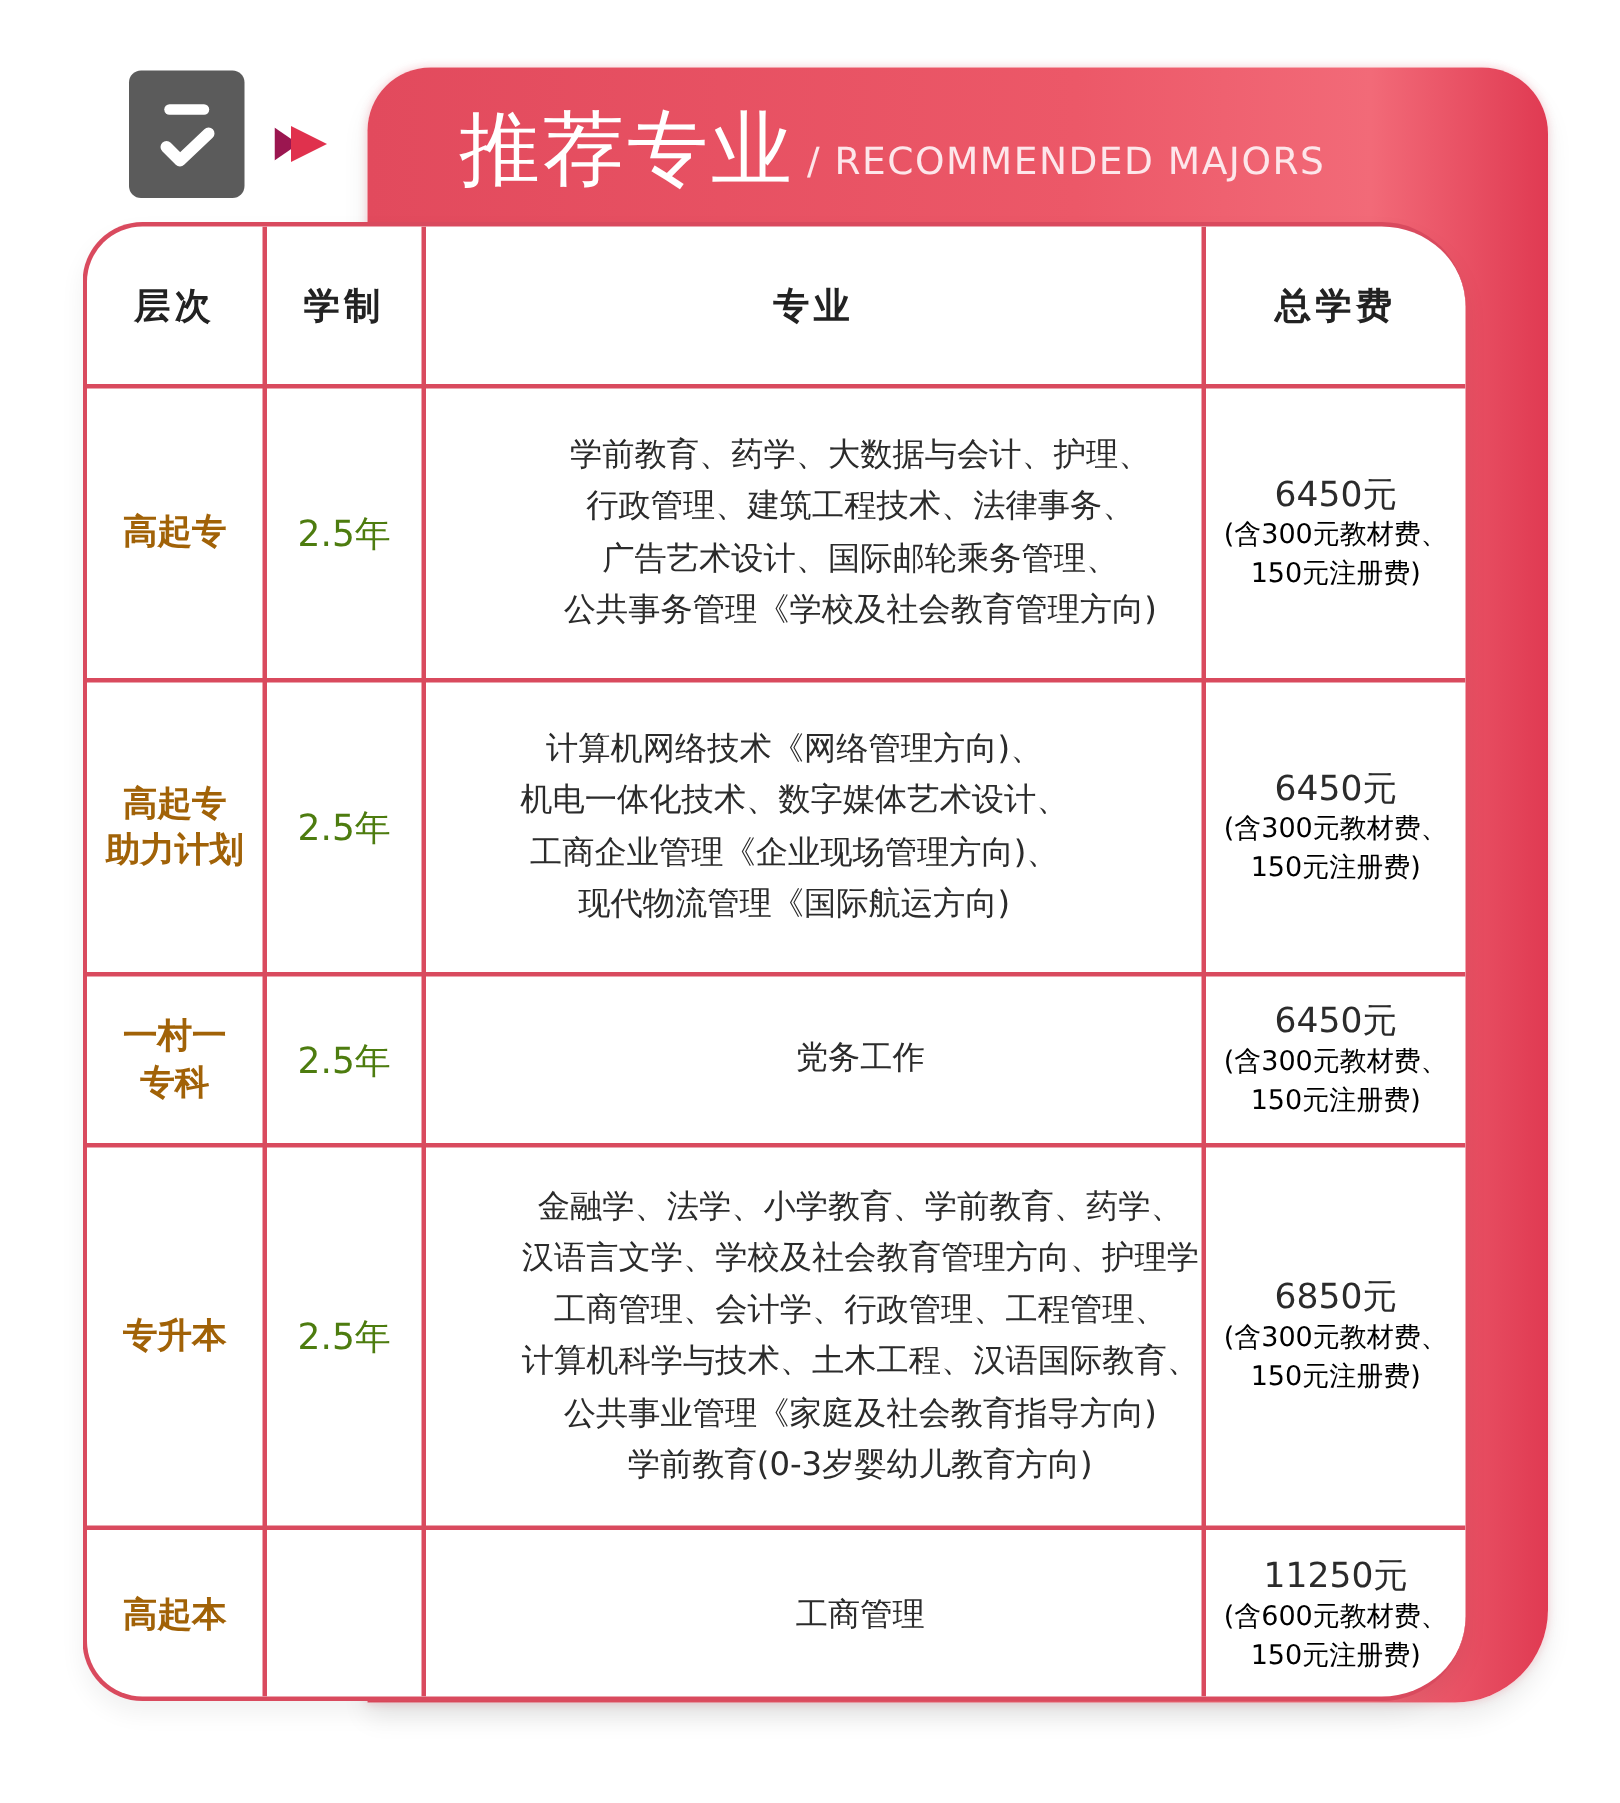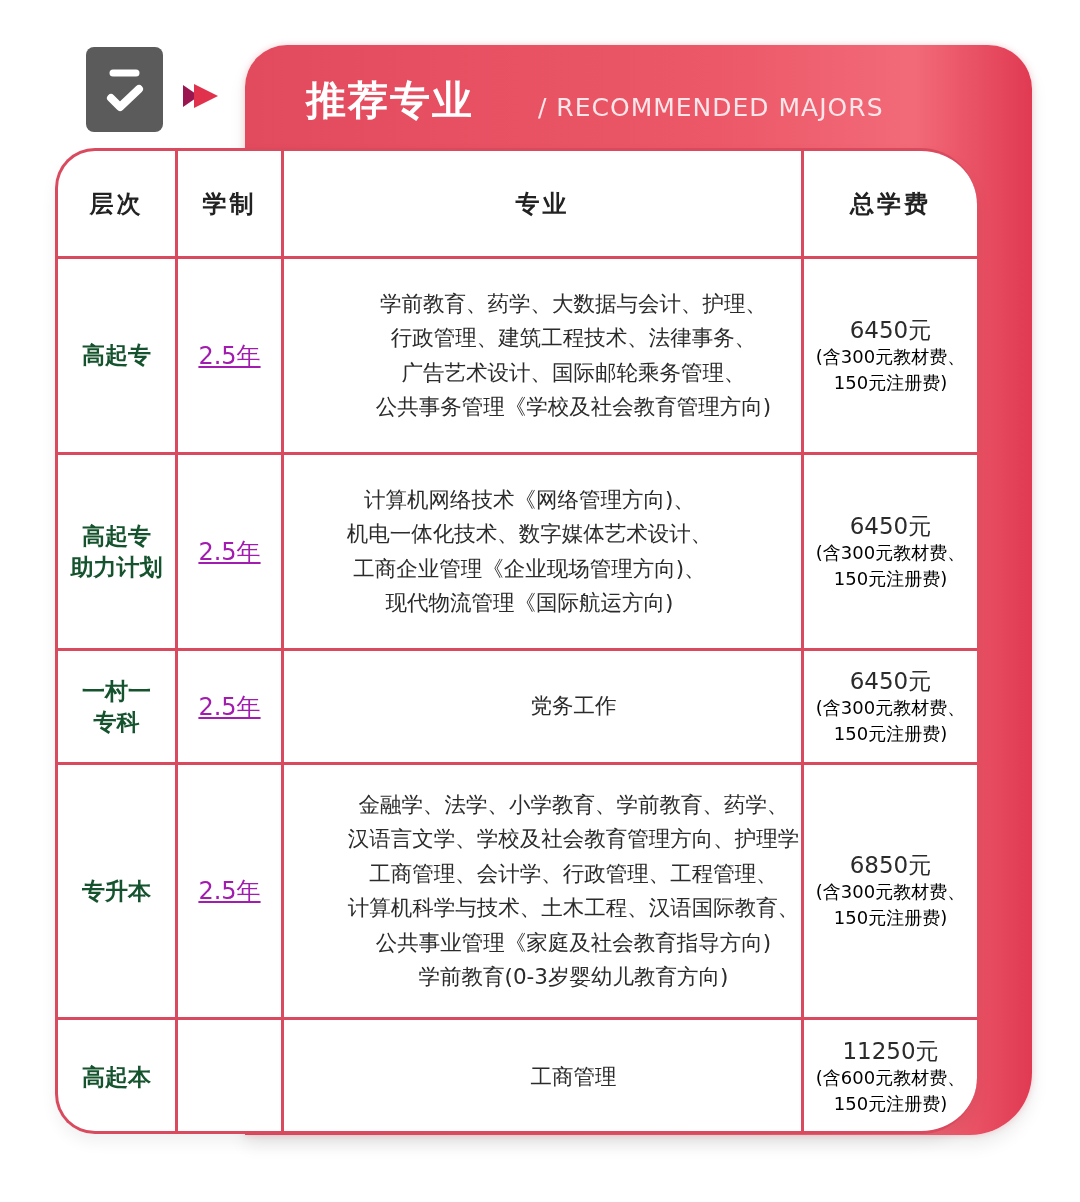--- a/index.html
+++ b/index.html
@@ -13,21 +13,21 @@
   }
   .icon-box svg { position: absolute; left: 0; top: 0; }
   .arrows { position: absolute; left: 183px; top: 84px; width: 36px; height: 24px; }
   .red-panel {
     position: absolute; left: 245px; top: 45px; width: 787px; height: 1090px;
     border-radius: 42px 44px 62px 0;
     background: linear-gradient(90deg, #e24a5d 0%, #ec5868 60%, #f26a78 85%, #e03a52 100%);
     box-shadow: 0 0 6px rgba(230,80,100,0.25), 0 10px 18px rgba(0,0,0,0.08);
   }
   .panel-title {
-    position: absolute; left: 306px; top: 72px; font-size: 40px; font-weight: bold; color: #ffffff;
+    position: absolute; left: 306px; top: 72px; font-size: 54px; font-weight: normal; color: #ffffff;
     letter-spacing: 2px; line-height: 56px;
   }
   .panel-subtitle {
     position: absolute; left: 538px; top: 94px; font-size: 25px; color: #fde6ea;
     letter-spacing: 1px; line-height: 28px;
   }
   .table-wrap {
     position: absolute; left: 55px; top: 148px; width: 922px; height: 986px;
     background: #ffffff; border-radius: 40px 56px 56px 40px;
     border: 3px solid #d94a5e; border-right: none; box-sizing: border-box;
@@ -35,22 +35,22 @@
     box-shadow: 0 8px 16px rgba(0,0,0,0.06);
   }
   .vline, .hline { position: absolute; background: #d94a5e; }
   .vline { width: 3px; top: 0; bottom: 0; }
   .hline { height: 3px; left: 0; right: 0; }
   .cell {
     position: absolute; display: flex; align-items: center; justify-content: center;
     text-align: left; flex-direction: column;
   }
   .hdr { font-size: 24px; font-weight: bold; color: #222; letter-spacing: 3px; }
-  .level { font-size: 23px; font-weight: bold; color: #14532d; line-height: 31px; }
-  .dur { font-size: 24px; color: #a21caf; text-decoration: underline; }
+  .level { font-size: 23px; font-weight: bold; color: #a16207; line-height: 31px; }
+  .dur { font-size: 24px; color: #4d7c0f; }
   .majors { font-size: 21.5px; color: #2b2b2b; line-height: 34.5px; white-space: nowrap; margin-left: 31px; }
   .fee-main { font-size: 23px; color: #2b2b2b; line-height: 28px; }
   .fee-note { font-size: 18px; color: #000000; line-height: 26px; white-space: nowrap; }
 </style>
 </head>
 <body>
 
 <div class="icon-box">
   <svg width="77" height="85" viewBox="0 0 77 85">
     <line x1="27" y1="26" x2="50" y2="26" stroke="#ffffff" stroke-width="7" stroke-linecap="round"></line>

